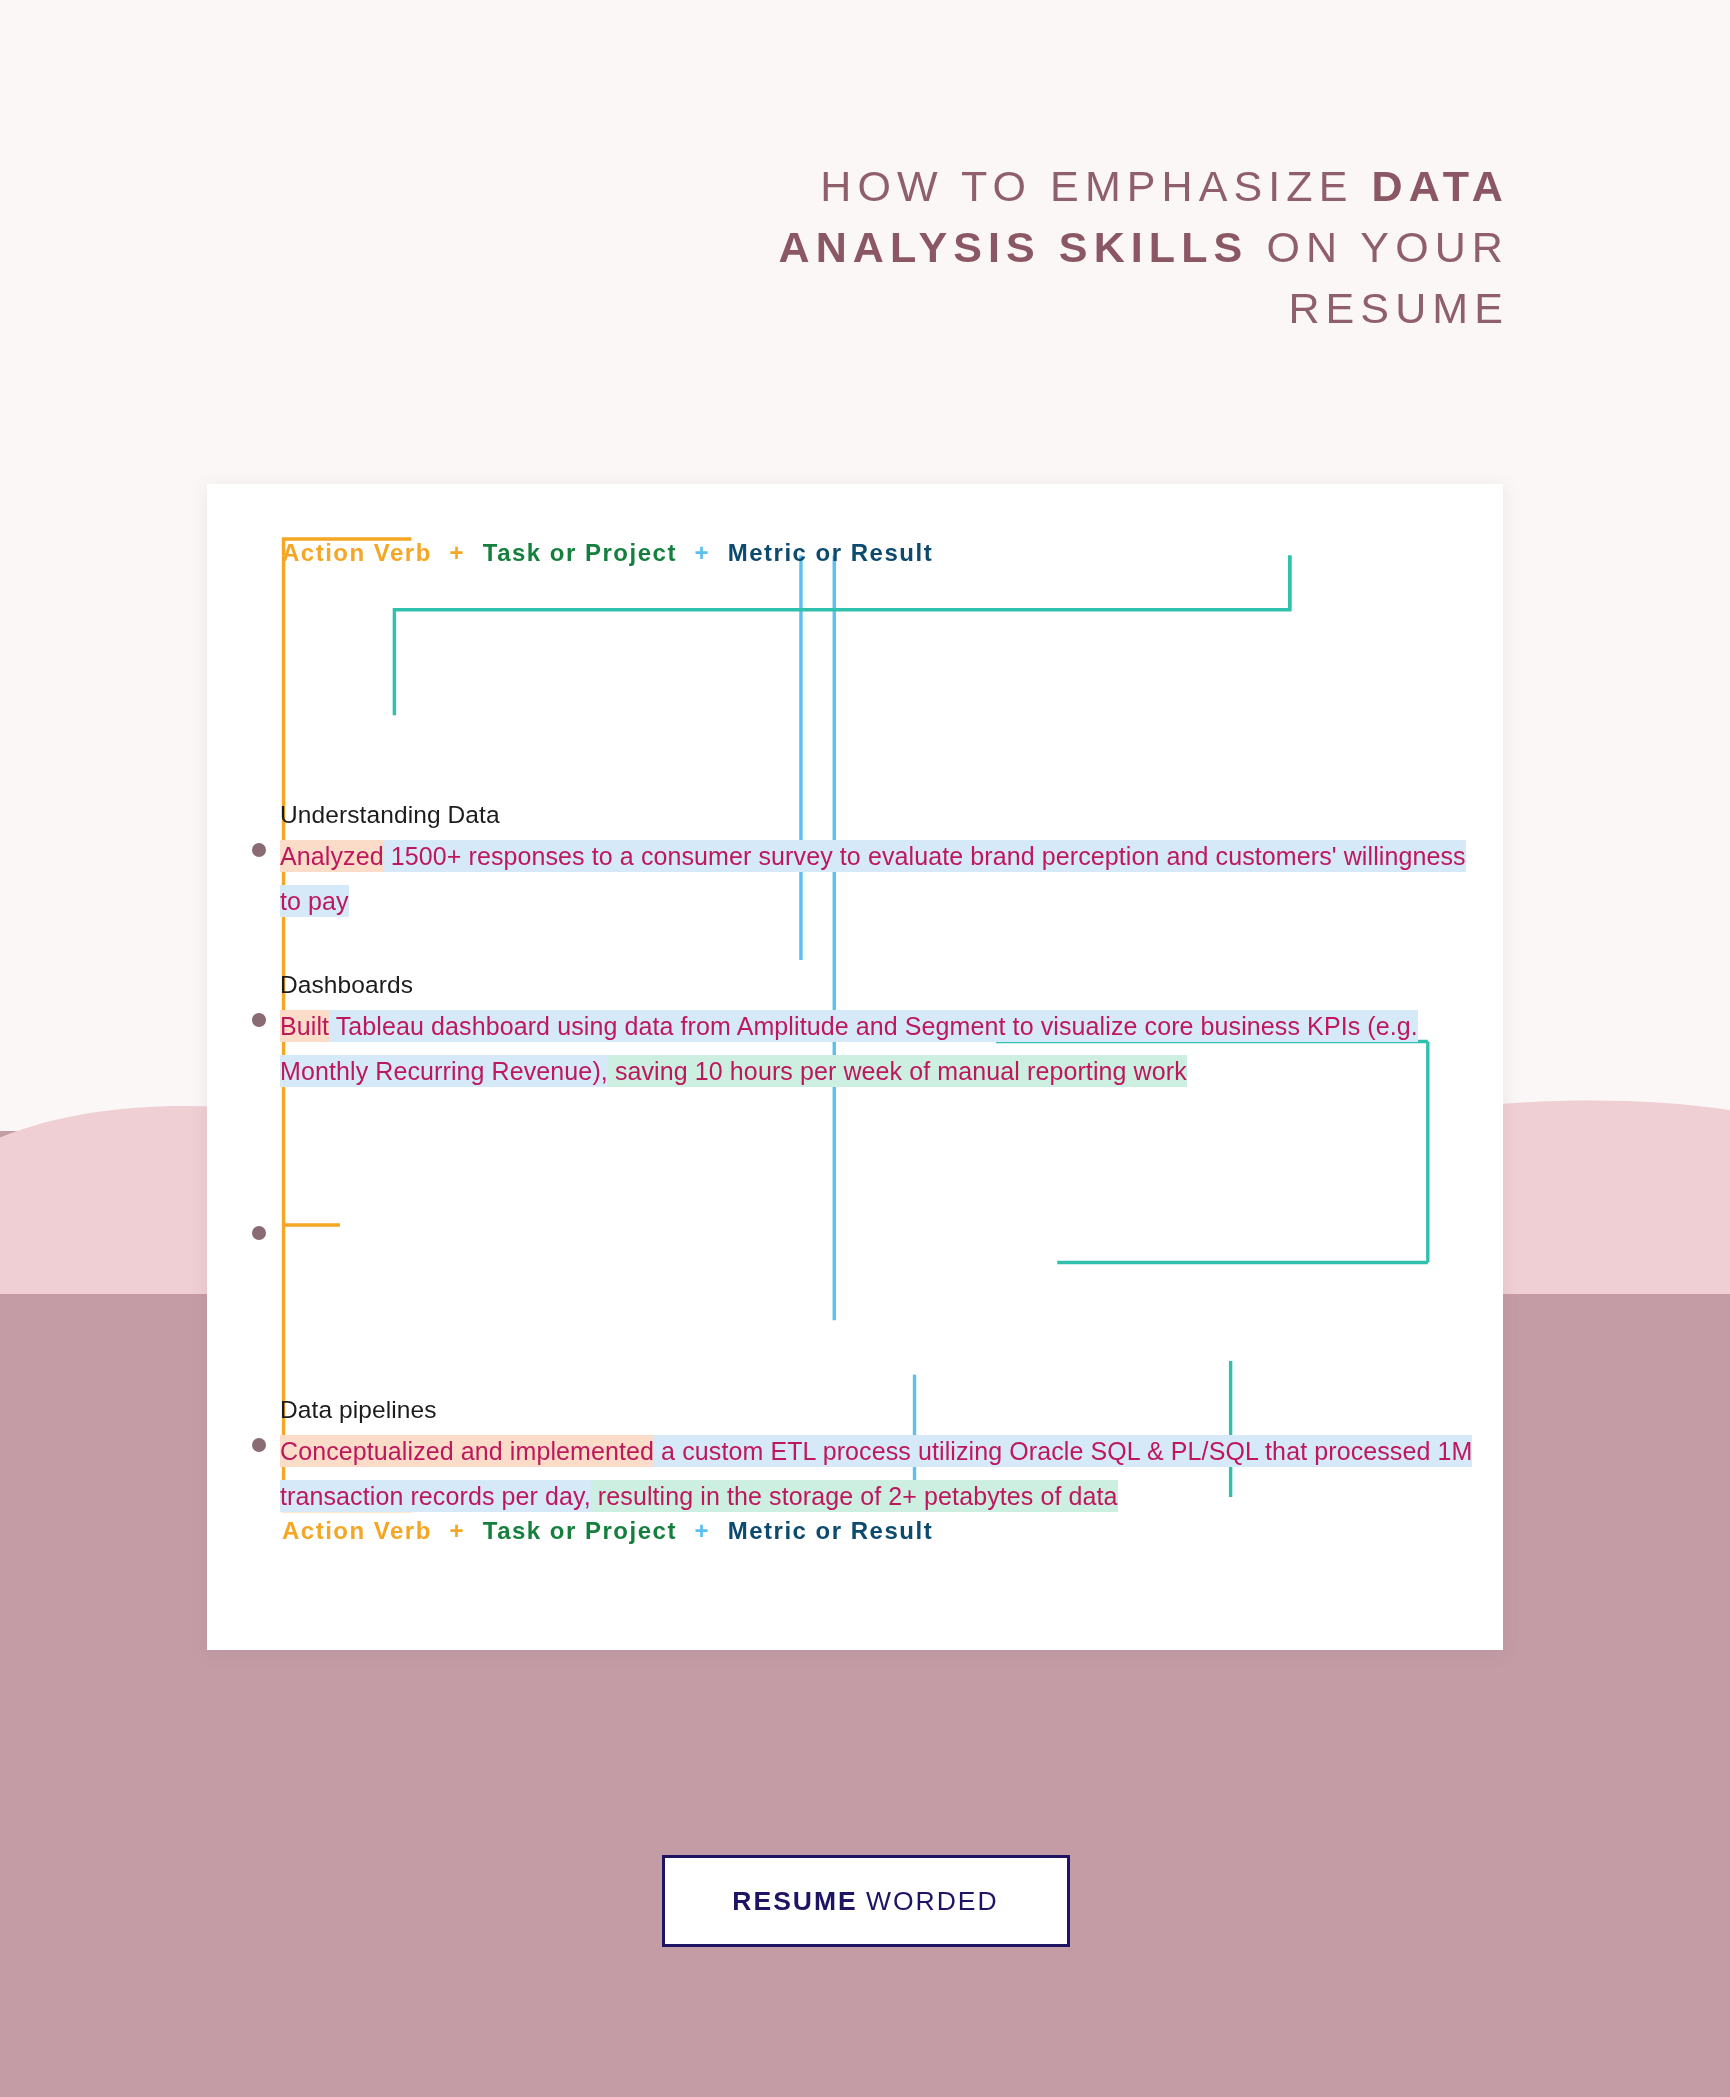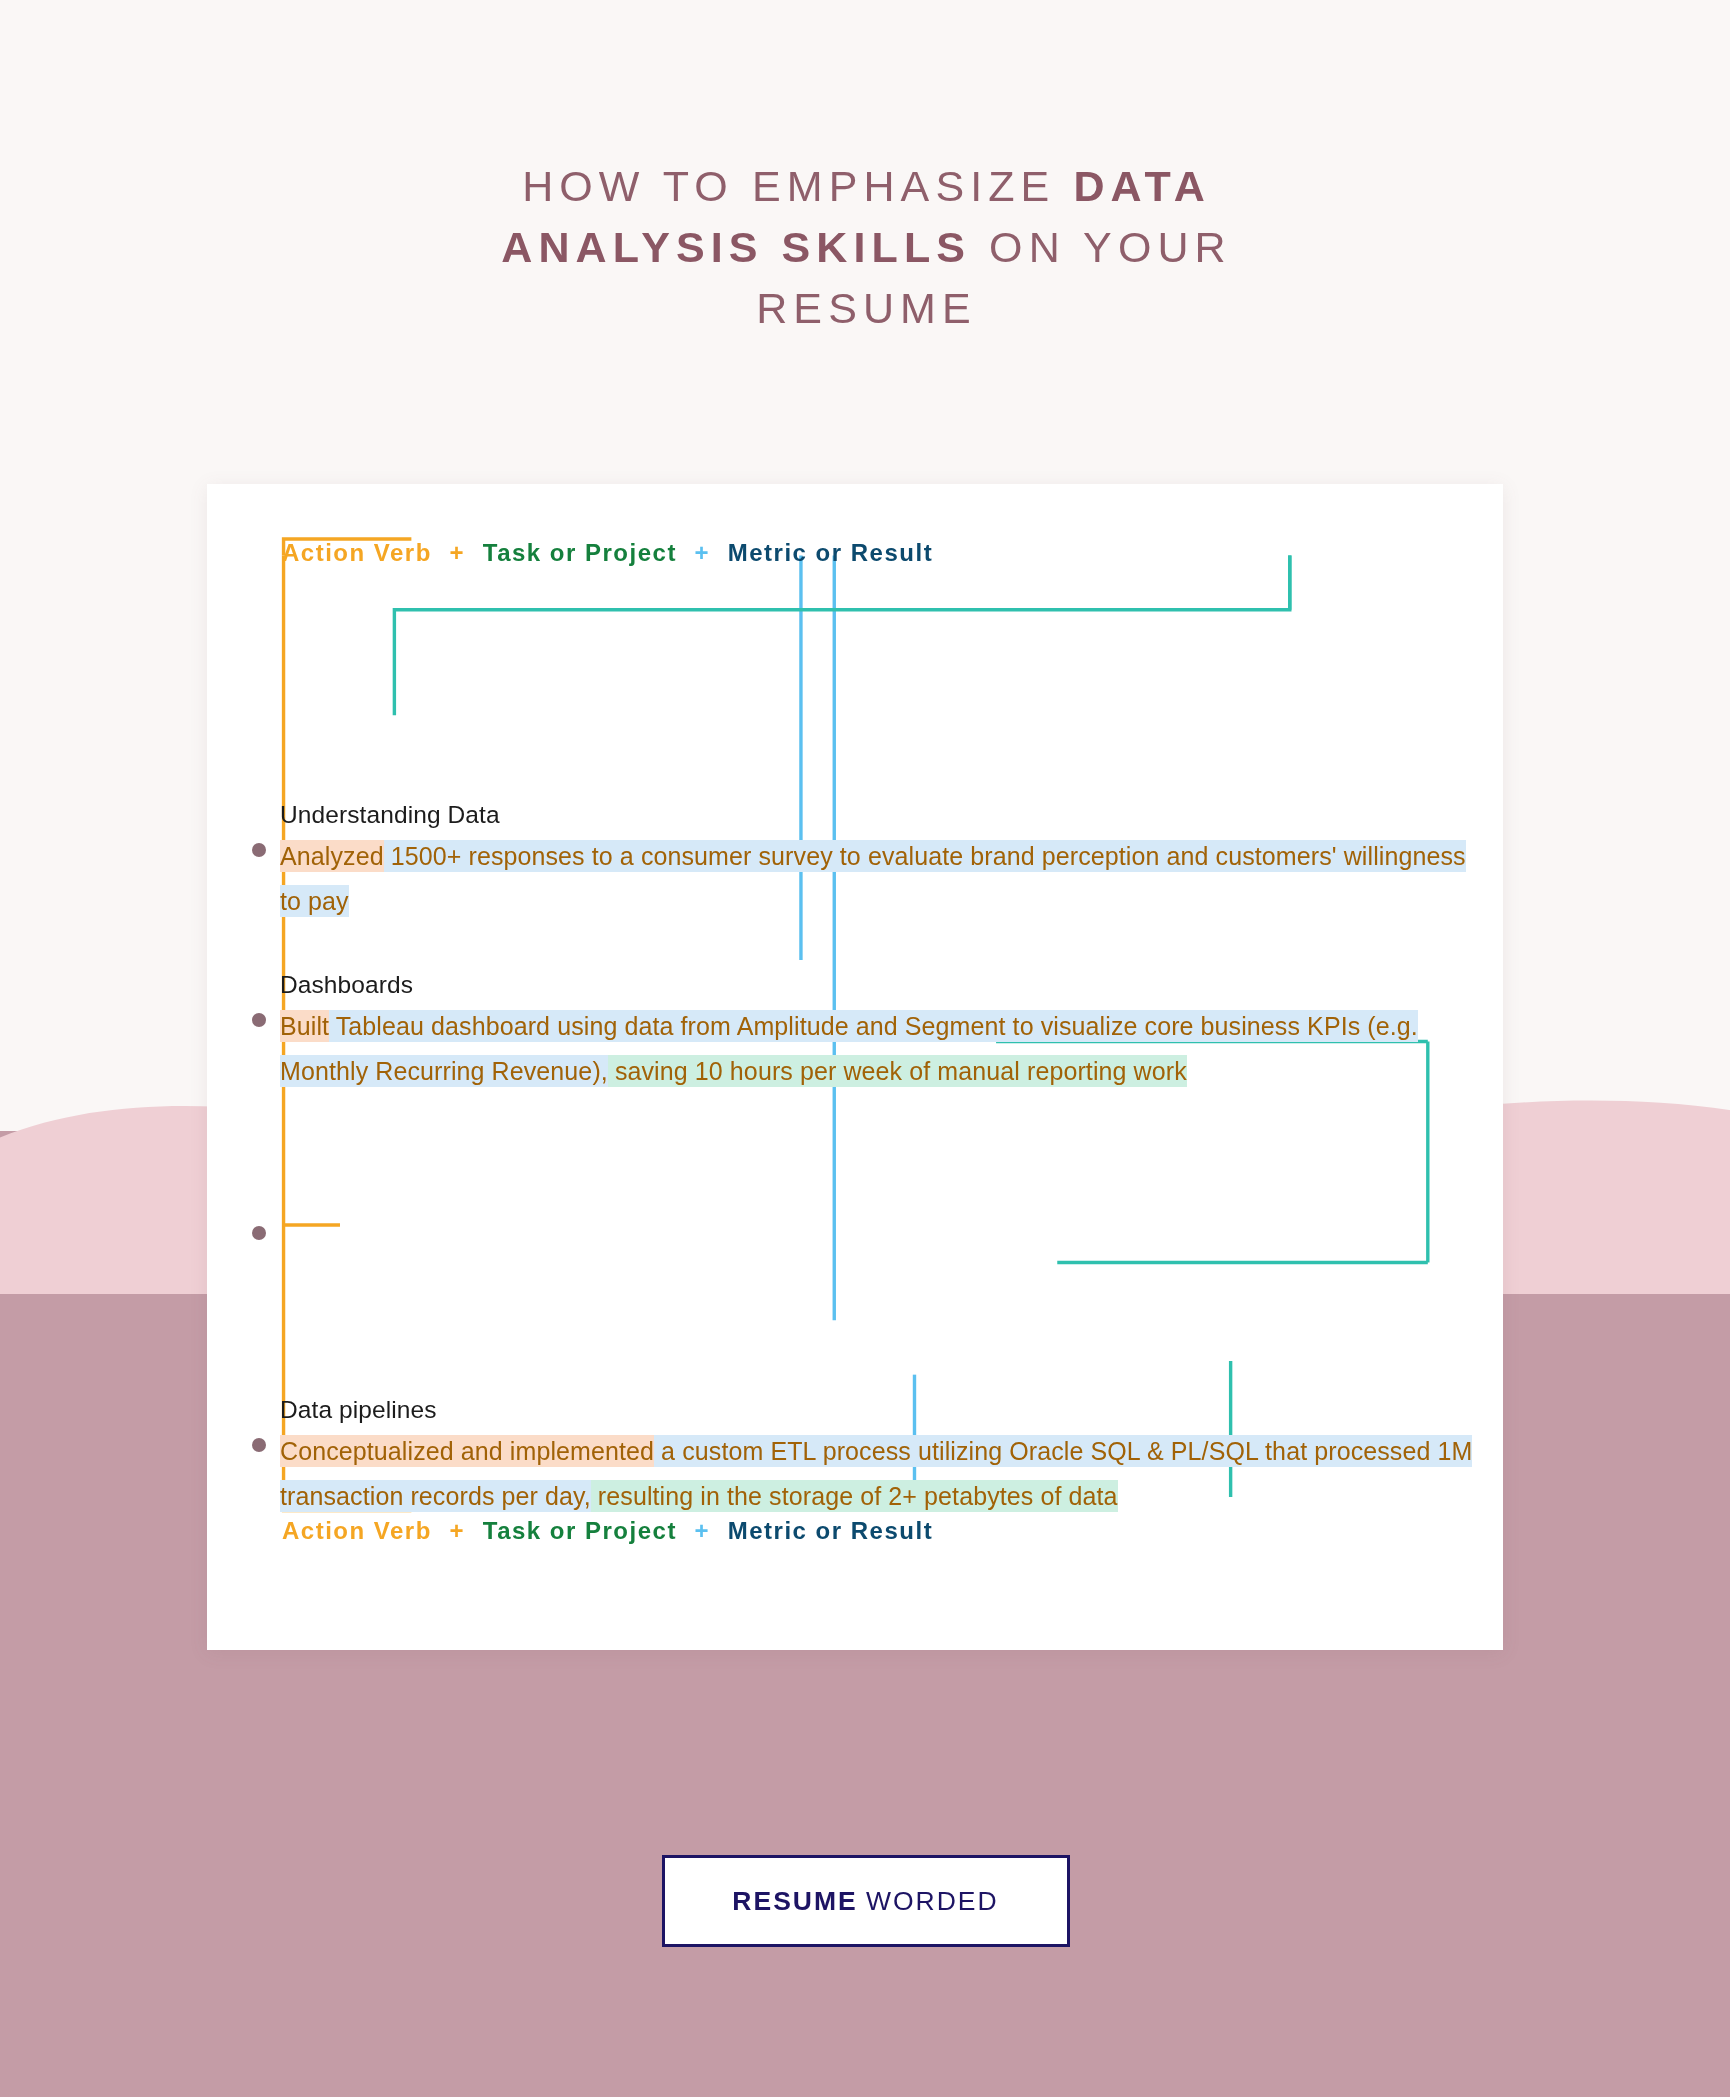--- a/index.html
+++ b/index.html
@@ -31,21 +31,21 @@
     overflow: hidden;
   }
   .wave-svg { display: block; }
 
   
   .title {
     position: absolute;
     left: 224px;
     top: 156px;
     width: 1285px;
-    text-align: center;
+    text-align: right;
     color: #8f5f6b;
     font-size: 43px;
     letter-spacing: 6.1px;
     line-height: 1.42;
     font-weight: 400;
   }
   .title b { font-weight: 700; color: #8b5764; }
 
   
   .card {
@@ -89,21 +89,21 @@
   .block-title {
     font-size: 24.5px;
     font-weight: 400;
     color: #1c1c1c;
     letter-spacing: 0.1px;
     margin-bottom: 5.4px;
   }
   .block-body {
     font-size: 25px;
     line-height: 1.78;
-    color: #a16207;
+    color: #be185d;
     letter-spacing: 0.1px;
   }
   .hl-verb   { background: #fbdcc8; padding: 2px 0; }
   .hl-task   { background: #d6e9f8; padding: 2px 0; }
   .hl-metric { background: #cdefe1; padding: 2px 0; }
 
   #block-1 { left: 280px; top: 801px; }
   #block-2 { left: 280px; top: 971px; }
   #block-3 { left: 280px; top: 1183px; }
   #block-4 { left: 280px; top: 1396px; }

